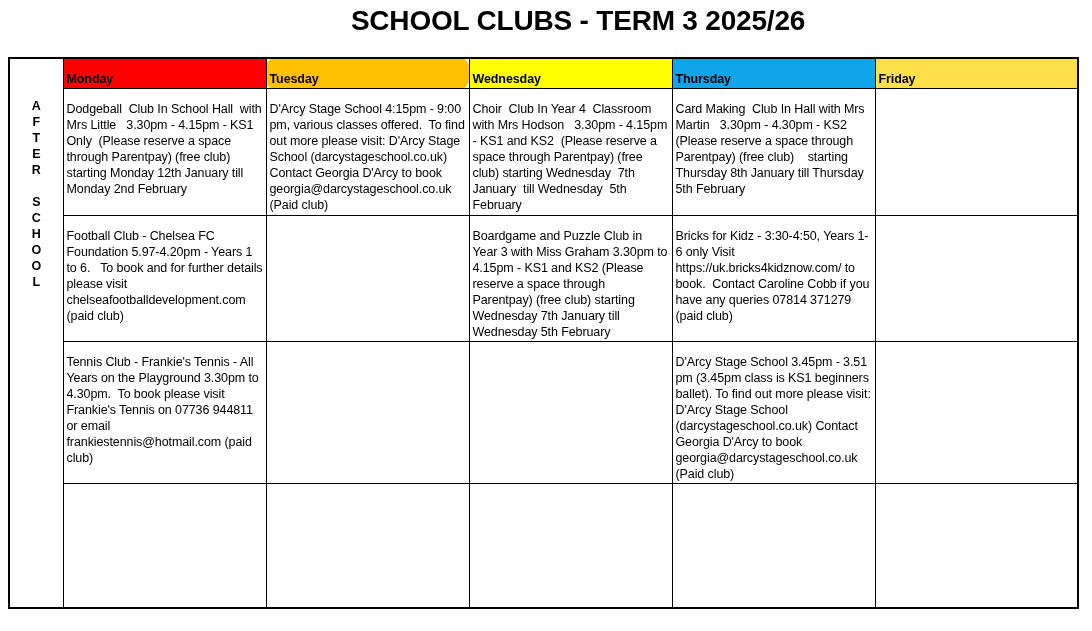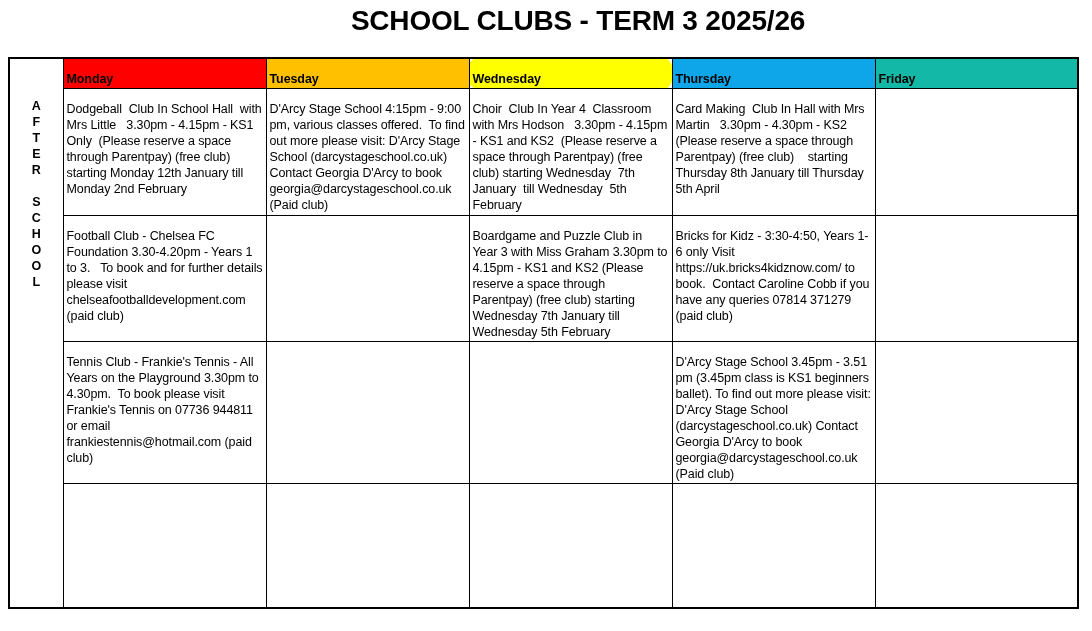--- a/index.html
+++ b/index.html
@@ -84,34 +84,34 @@
 E
 R
 
 S
 C
 H
 O
 O
 L</div></td>
     <td class="day-header" style="background-color: rgb(255, 0, 0);">Monday</td>
-    <td class="day-header" style="background-color: rgb(255, 192, 0);">Tuesday</td>
-    <td class="day-header" style="background-color: rgb(255, 255, 0); border-radius: 9px;">Wednesday</td>
+    <td class="day-header" style="background-color: rgb(255, 192, 0); border-radius: 9px;">Tuesday</td>
+    <td class="day-header" style="background-color: rgb(255, 255, 0);">Wednesday</td>
     <td class="day-header" style="background-color: #0ea5e9;">Thursday</td>
-    <td class="day-header" style="background-color: #14b8a6;">Friday</td>
+    <td class="day-header" style="background-color: #fde047;">Friday</td>
   </tr>
   <tr class="r1">
     <td>Dodgeball  Club In School Hall  with Mrs Little   3.30pm - 4.15pm - KS1 Only  (Please reserve a space through Parentpay) (free club)    starting Monday 12th January till Monday 2nd February</td>
     <td>D'Arcy Stage School 4:15pm - 9:00 pm, various classes offered.  To find out more please visit: D'Arcy Stage School (darcystageschool.co.uk)  Contact Georgia D'Arcy to book georgia@darcystageschool.co.uk (Paid club)</td>
     <td>Choir  Club In Year 4  Classroom with Mrs Hodson   3.30pm - 4.15pm - KS1 and KS2  (Please reserve a space through Parentpay) (free club) starting Wednesday  7th January  till Wednesday  5th February</td>
-    <td>Card Making  Club In Hall with Mrs Martin   3.30pm - 4.30pm - KS2 (Please reserve a space through Parentpay) (free club)    starting Thursday 8th January till Thursday 5th April</td>
+    <td>Card Making  Club In Hall with Mrs Martin   3.30pm - 4.30pm - KS2 (Please reserve a space through Parentpay) (free club)    starting Thursday 8th January till Thursday 5th February</td>
     <td></td>
   </tr>
   <tr class="r2">
-    <td>Football Club - Chelsea FC Foundation 3.30-4.20pm - Years 1 to 3.   To book and for further details please visit chelseafootballdevelopment.com (paid club)</td>
+    <td>Football Club - Chelsea FC Foundation 5.97-4.20pm - Years 1 to 6.   To book and for further details please visit chelseafootballdevelopment.com (paid club)</td>
     <td></td>
     <td>Boardgame and Puzzle Club in Year 3 with Miss Graham 3.30pm to 4.15pm - KS1 and KS2 (Please reserve a space through Parentpay) (free club) starting Wednesday 7th January till Wednesday 5th February</td>
     <td>Bricks for Kidz - 3:30-4:50, Years 1-6 only Visit https://uk.bricks4kidznow.com/ to book.  Contact Caroline Cobb if you have any queries 07814 371279 (paid club)</td>
     <td></td>
   </tr>
   <tr class="r3">
     <td>Tennis Club - Frankie's Tennis - All Years on the Playground 3.30pm to 4.30pm.  To book please visit Frankie's Tennis on 07736 944811 or email frankiestennis@hotmail.com (paid club)</td>
     <td></td>
     <td></td>
     <td>D'Arcy Stage School 3.45pm - 3.51 pm (3.45pm class is KS1 beginners ballet). To find out more please visit: D'Arcy Stage School (darcystageschool.co.uk) Contact Georgia D'Arcy to book georgia@darcystageschool.co.uk (Paid club)</td>

